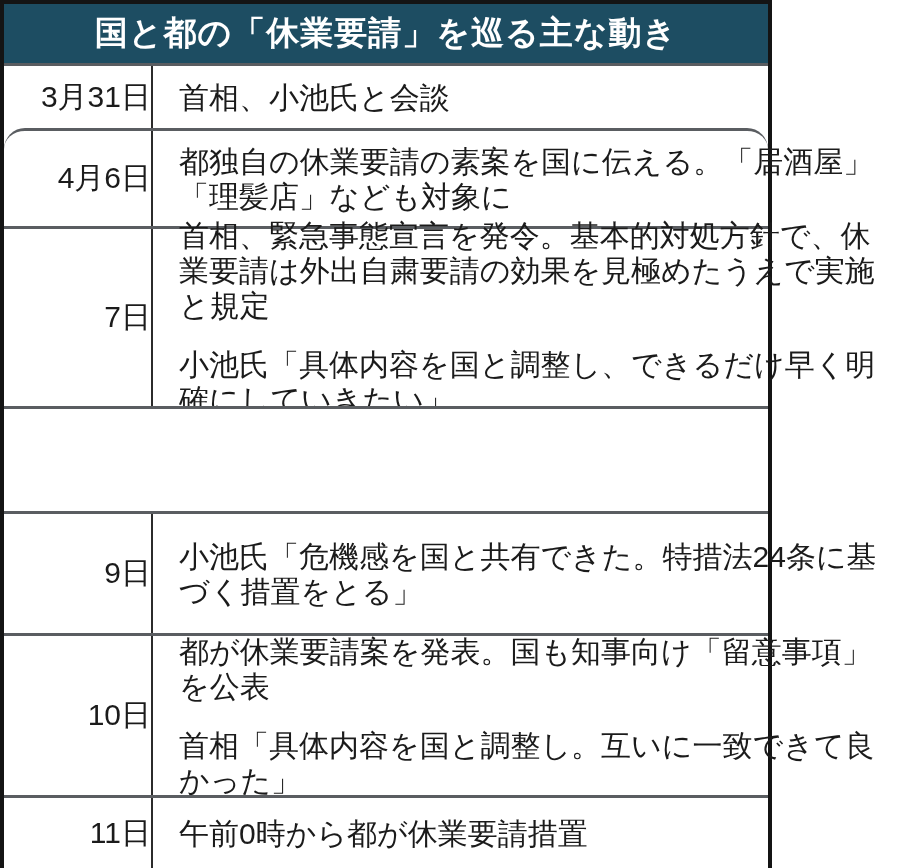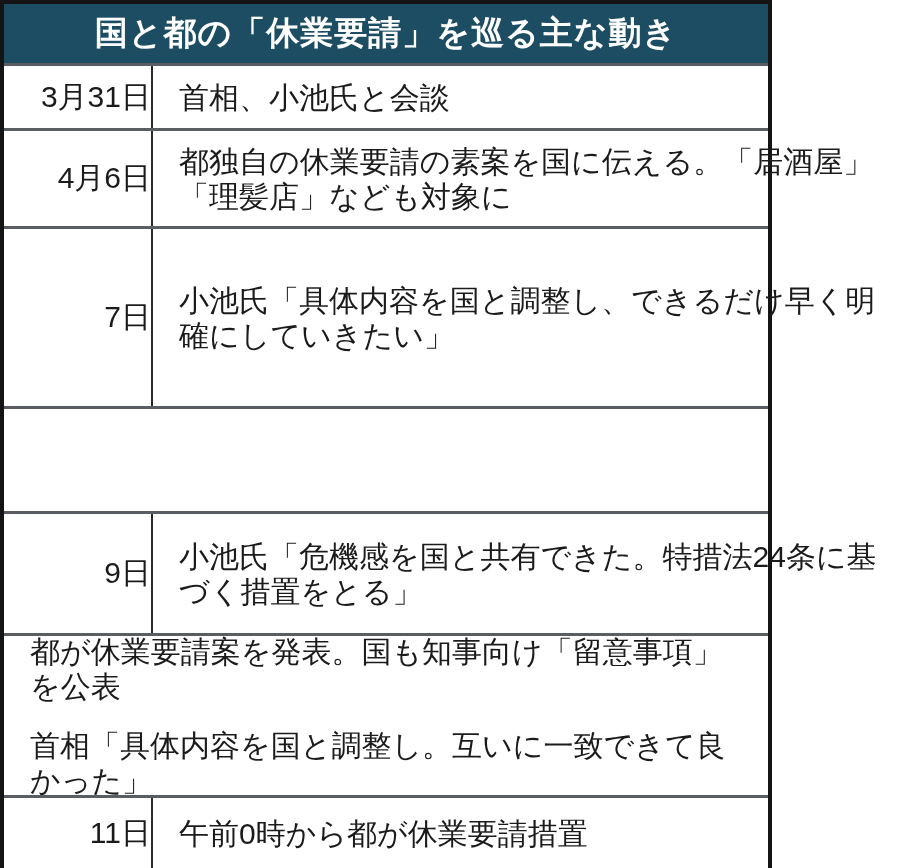--- a/index.html
+++ b/index.html
@@ -59,21 +59,21 @@
   .content-cell p {
     margin: 12px;
     width: 700px;
     font-size: 30px;
     line-height: 35px;
     color: var(--text, #1b1b1b);
     text-align: left;
     overflow-wrap: break-word;
   }
   .r1 { min-height: 65px; }
-  .r2 { min-height: 98px; }
+  .r2 { min-height: 98px; border-radius: 21px; }
   .r3 { min-height: 180px; }
   .r4 { min-height: 105px; }
   .r5 { min-height: 122px; }
   .r6 { min-height: 162px; }
   .r7 { min-height: 67px; flex: 1 0 auto; }
 </style>
 </head>
 <body>
 
 <div class="panel">
@@ -92,35 +92,37 @@
   <div class="row r2">
     <div class="date-cell">4月6日</div>
     <div class="content-cell">
       <p>都独自の休業要請の素案を国に伝える。「居酒屋」「理髪店」なども対象に</p>
     </div>
   </div>
 
   <div class="row r3">
     <div class="date-cell">7日</div>
     <div class="content-cell">
+      <p>首相、緊急事態宣言を発令。基本的対処方針で、休業要請は外出自粛要請の効果を見極めたうえで実施と規定</p>
       <p>小池氏「具体内容を国と調整し、できるだけ早く明確にしていきたい」</p>
     </div>
   </div>
 
   <div class="row r4">
   </div>
 
   <div class="row r5">
     <div class="date-cell">9日</div>
     <div class="content-cell">
       <p>小池氏「危機感を国と共有できた。特措法24条に基づく措置をとる」</p>
     </div>
   </div>
 
   <div class="row r6">
+    <div class="date-cell">10日</div>
     <div class="content-cell">
       <p>都が休業要請案を発表。国も知事向け「留意事項」を公表</p>
       <p>首相「具体内容を国と調整し。互いに一致できて良かった」</p>
     </div>
   </div>
 
   <div class="row r7">
     <div class="date-cell">11日</div>
     <div class="content-cell">
       <p>午前0時から都が休業要請措置</p>

